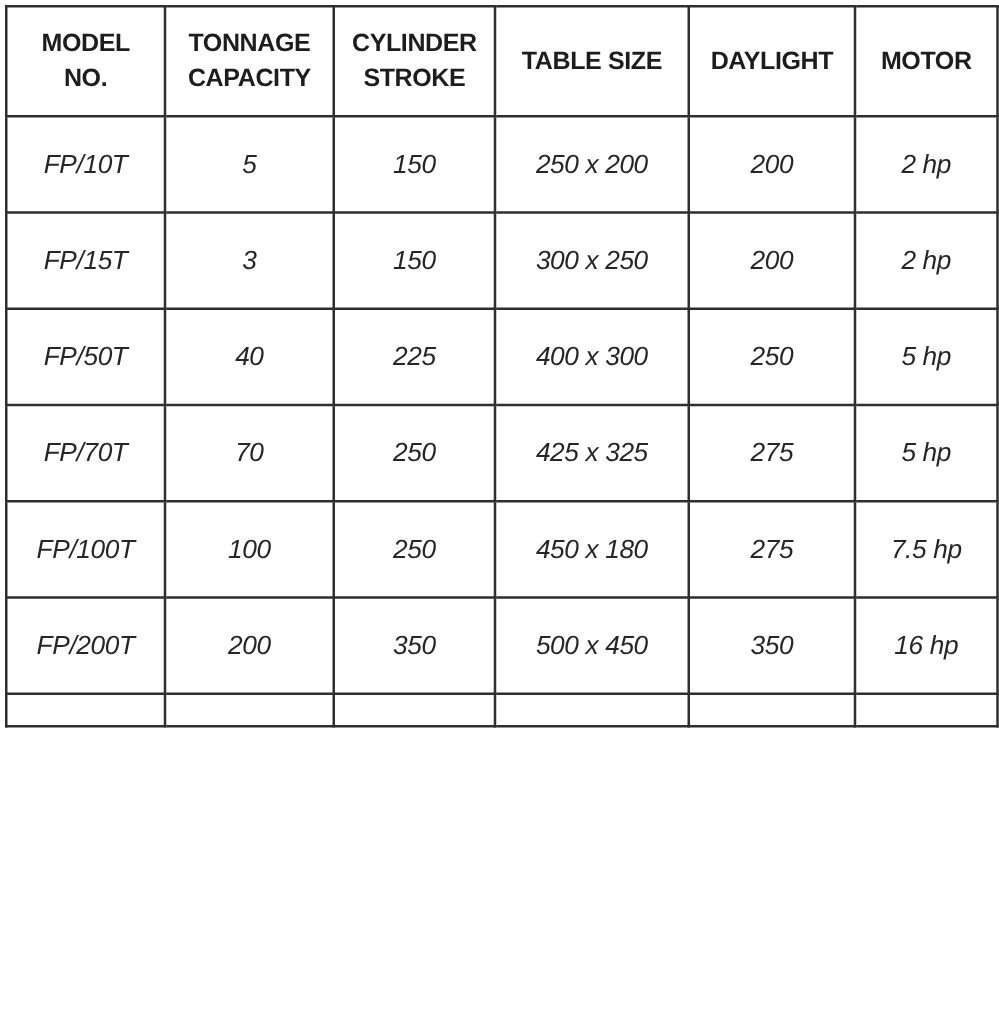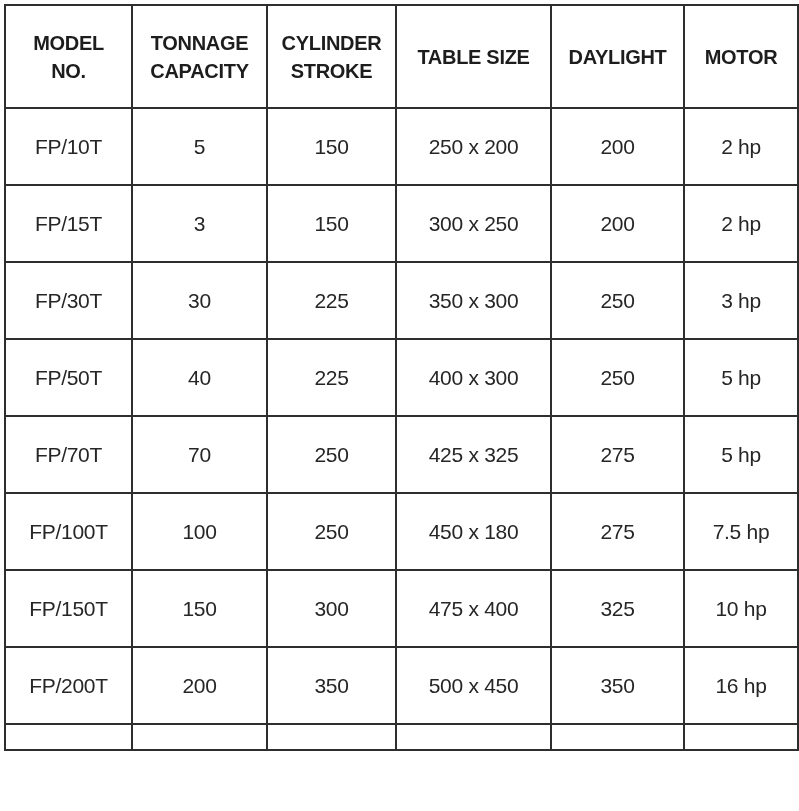--- a/index.html
+++ b/index.html
@@ -31,36 +31,37 @@
   col.c4 { width: 133px; }
   col.c5 { width: 114px; }
   th, td {
     border: 2px solid #2e2e2e;
     text-align: center;
     vertical-align: middle;
     padding: 0 6px;
     box-sizing: border-box;
     overflow: hidden;
   }
-  thead tr { height: 103px; margin-top: 12px; }
+  thead tr { height: 88px; margin-top: 12px; }
   tbody tr { height: 77px; }
   tbody tr.partial { height: 26px; }
   th {
     font-weight: bold;
     font-size: 20px;
     line-height: 1.4;
     color: #1d1d1d;
     white-space: pre-line;
     letter-spacing: -0.3px;
   }
   td {
     font-size: 21px;
     font-weight: normal;
     color: #262626;
     letter-spacing: -0.3px;
+    font-style: italic;
   }
 </style>
 </head>
 <body>
 
 <div class="page">
   <table class="spec-table">
     <colgroup>
       <col class="c0">
         <col class="c1">
@@ -93,28 +94,20 @@
         </tr>
         <tr>
           <td>FP/15T</td>
           <td>3</td>
           <td>150</td>
           <td>300 x 250</td>
           <td>200</td>
           <td>2 hp</td>
         </tr>
         <tr>
-          <td>FP/30T</td>
-          <td>30</td>
-          <td>225</td>
-          <td>350 x 300</td>
-          <td>250</td>
-          <td>3 hp</td>
-        </tr>
-        <tr>
           <td>FP/50T</td>
           <td>40</td>
           <td>225</td>
           <td>400 x 300</td>
           <td>250</td>
           <td>5 hp</td>
         </tr>
         <tr>
           <td>FP/70T</td>
           <td>70</td>
@@ -125,28 +118,20 @@
         </tr>
         <tr>
           <td>FP/100T</td>
           <td>100</td>
           <td>250</td>
           <td>450 x 180</td>
           <td>275</td>
           <td>7.5 hp</td>
         </tr>
         <tr>
-          <td>FP/150T</td>
-          <td>150</td>
-          <td>300</td>
-          <td>475 x 400</td>
-          <td>325</td>
-          <td>10 hp</td>
-        </tr>
-        <tr>
           <td>FP/200T</td>
           <td>200</td>
           <td>350</td>
           <td>500 x 450</td>
           <td>350</td>
           <td>16 hp</td>
         </tr>
         <tr class="partial">
           <td></td>
           <td></td>

